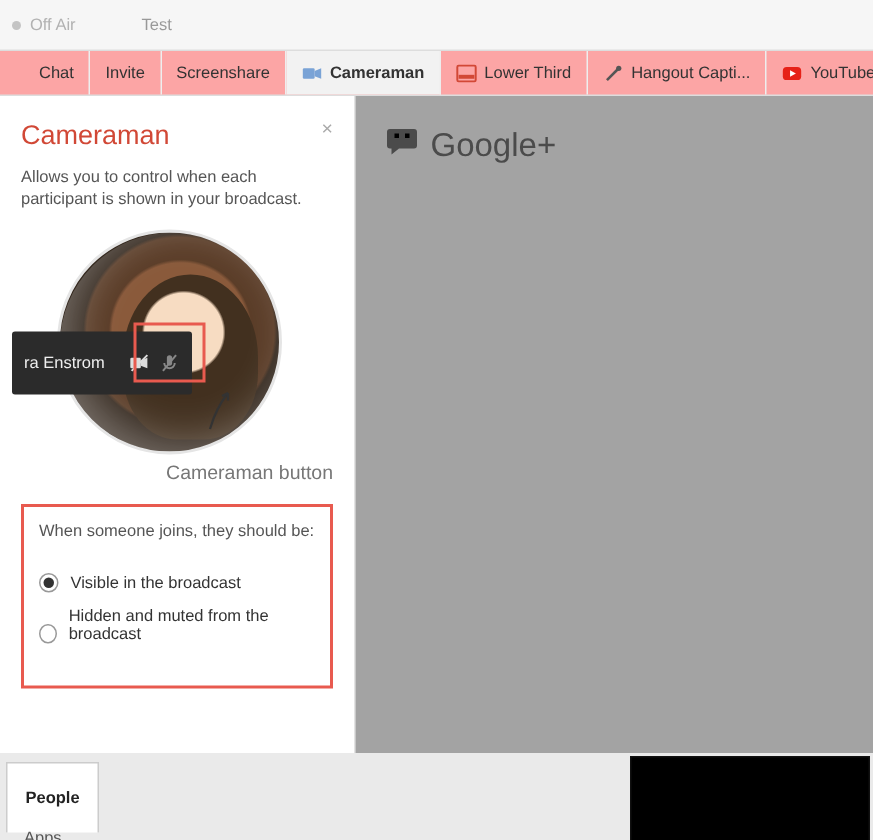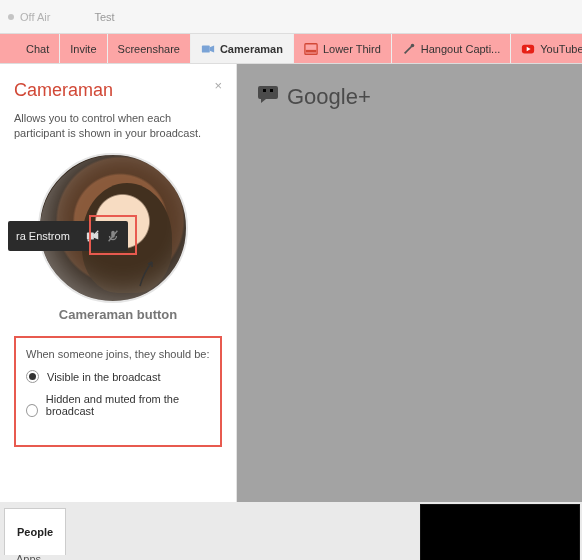--- a/index.html
+++ b/index.html
@@ -19,31 +19,31 @@
   .panel { width: 237px; background: #fff; padding: 16px 14px 10px 14px; position: relative; border-right: 1px solid #e3e3e3; }
   .panel-title { font-size: 18px; color: #d14836; font-weight: normal; margin-bottom: 10px; }
   .close-x { position: absolute; top: 14px; right: 14px; color: #aaa; font-size: 13px; cursor: pointer; }
   .panel-desc { font-size: 11px; color: #555; line-height: 15px; margin-bottom: 12px; }
 
   .illus { position: relative; width: 200px; height: 150px; margin: 0 auto 4px; }
   .circle-lg { position: absolute; left: 20px; top: 0; width: 150px; height: 150px; border-radius: 50%; background: radial-gradient(circle at 55% 45%, #fff 0 8%, #f3e0cb 10% 22%, #8a5a3b 24% 40%, #5a3c27 42% 55%, #34281e 57% 100%); border: 2px solid #e5e5e5; overflow: hidden; }
   .face { position:absolute; left:42px; top:28px; width:90px; height:110px; background: radial-gradient(circle at 45% 35%, #f7dcc2 0 30%, #42301f 32% 100%); border-radius: 50% 50% 40% 40%; }
   .lens { position:absolute; left:0; top:0; width:150px; height:150px; border-radius:50%; box-shadow: inset 8px -8px 30px rgba(255,255,255,0.35); }
 
-  .pill { position: absolute; left: -10px; top: 68px; height: 30px; background: #2b2b2b; color: #eee; display: flex; align-items: center; font-size: 11px; border-radius: 2px; }
+  .pill { position: absolute; left: -10px; top: 68px; height: 42px; background: #2b2b2b; color: #eee; display: flex; align-items: center; font-size: 11px; border-radius: 2px; }
   .pill-name { padding: 0 8px; white-space: nowrap; }
   .pill-icons { display: flex; align-items: center; gap: 6px; padding: 0 8px; height: 100%; }
   .pill-icons svg { width: 14px; height: 14px; display:block; }
   .red-box-small { position: absolute; left: 71px; top: 62px; width: 48px; height: 40px; border: 2px solid #e85a4f; pointer-events: none; }
   .arrow { position: absolute; left: 120px; top: 105px; width: 22px; height: 30px; }
   .arrow svg { width: 22px; height: 30px; }
-  .caption { text-align: center; font-size: 13px; color: #777; margin-bottom: 14px; font-weight: bold; }
+  .caption { text-align: right; font-size: 13px; color: #777; margin-bottom: 14px; }
 
   .option-box { border: 2px solid #e85a4f; padding: 10px 10px 18px; }
-  .option-head { font-size: 11px; color: #555; margin-bottom: 10px; }
+  .option-head { font-size: 11px; color: #555; margin-bottom: 22px; }
   .radio-row { display: flex; align-items: flex-end; gap: 8px; font-size: 11px; color: #333; margin-bottom: 10px; cursor: pointer; }
   .radio { width: 13px; height: 13px; border: 1px solid #999; border-radius: 50%; display: inline-flex; align-items: center; justify-content: center; background:#fff; }
   .radio.sel::after { content:''; width:7px; height:7px; border-radius:50%; background:#333; }
 
   .video { flex: 1; background: #a3a3a3; position: relative; }
   .gplus { position: absolute; top: 20px; left: 20px; display: flex; align-items: center; gap: 8px; color: #4b4b4b; font-size: 22px; }
   .gplus svg { width: 22px; height: 20px; }
 
   .bottom { display: flex; height: 70px; }
   .btabs { width: 237px; background: #eaeaea; position: relative; }

